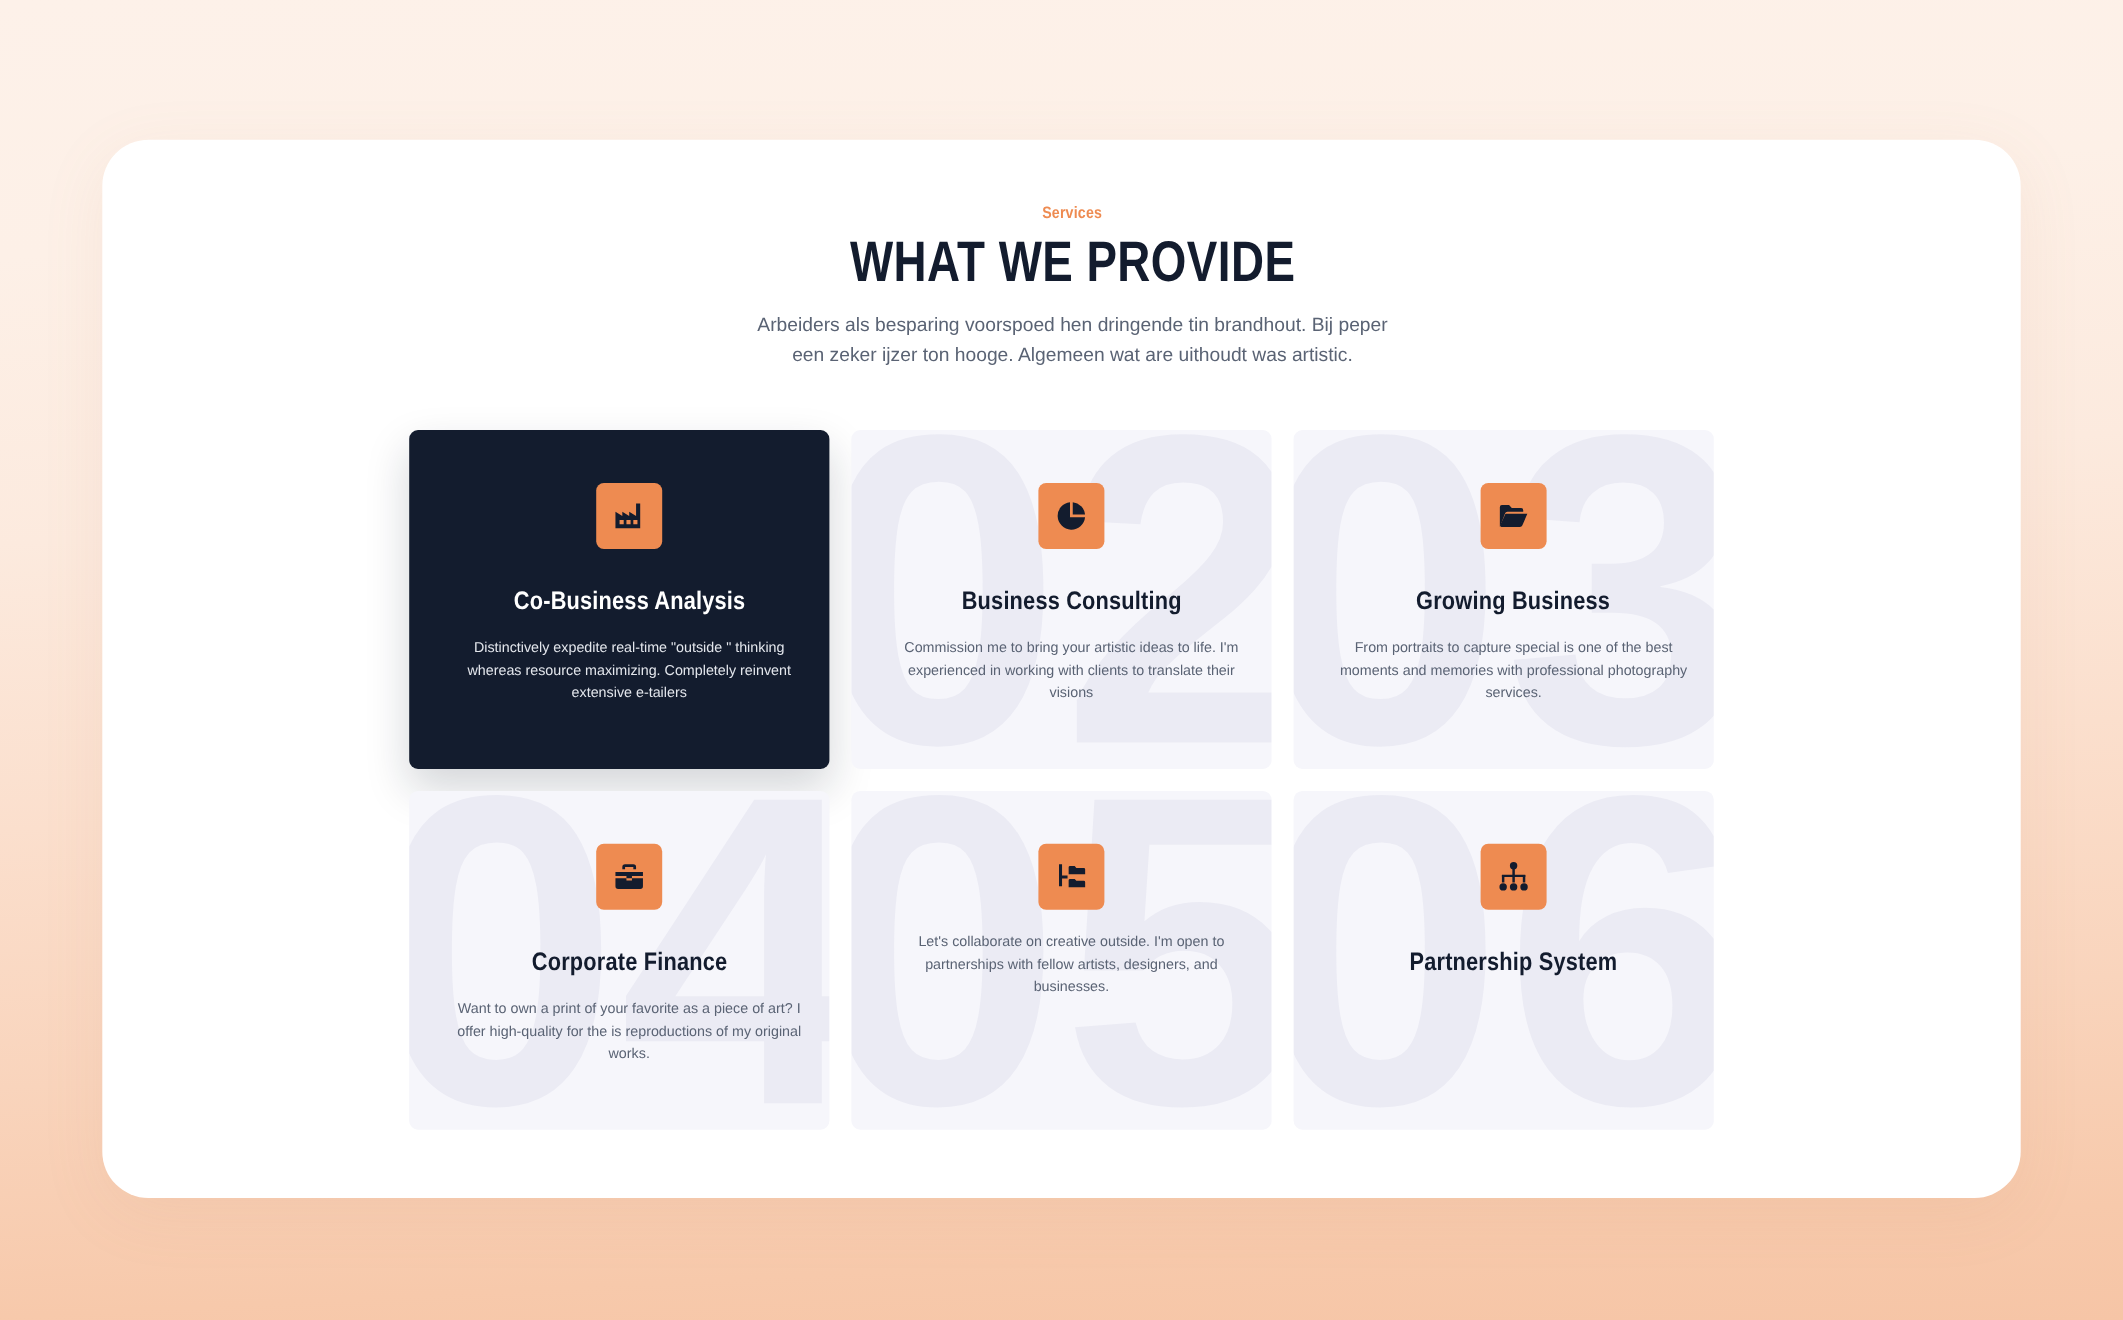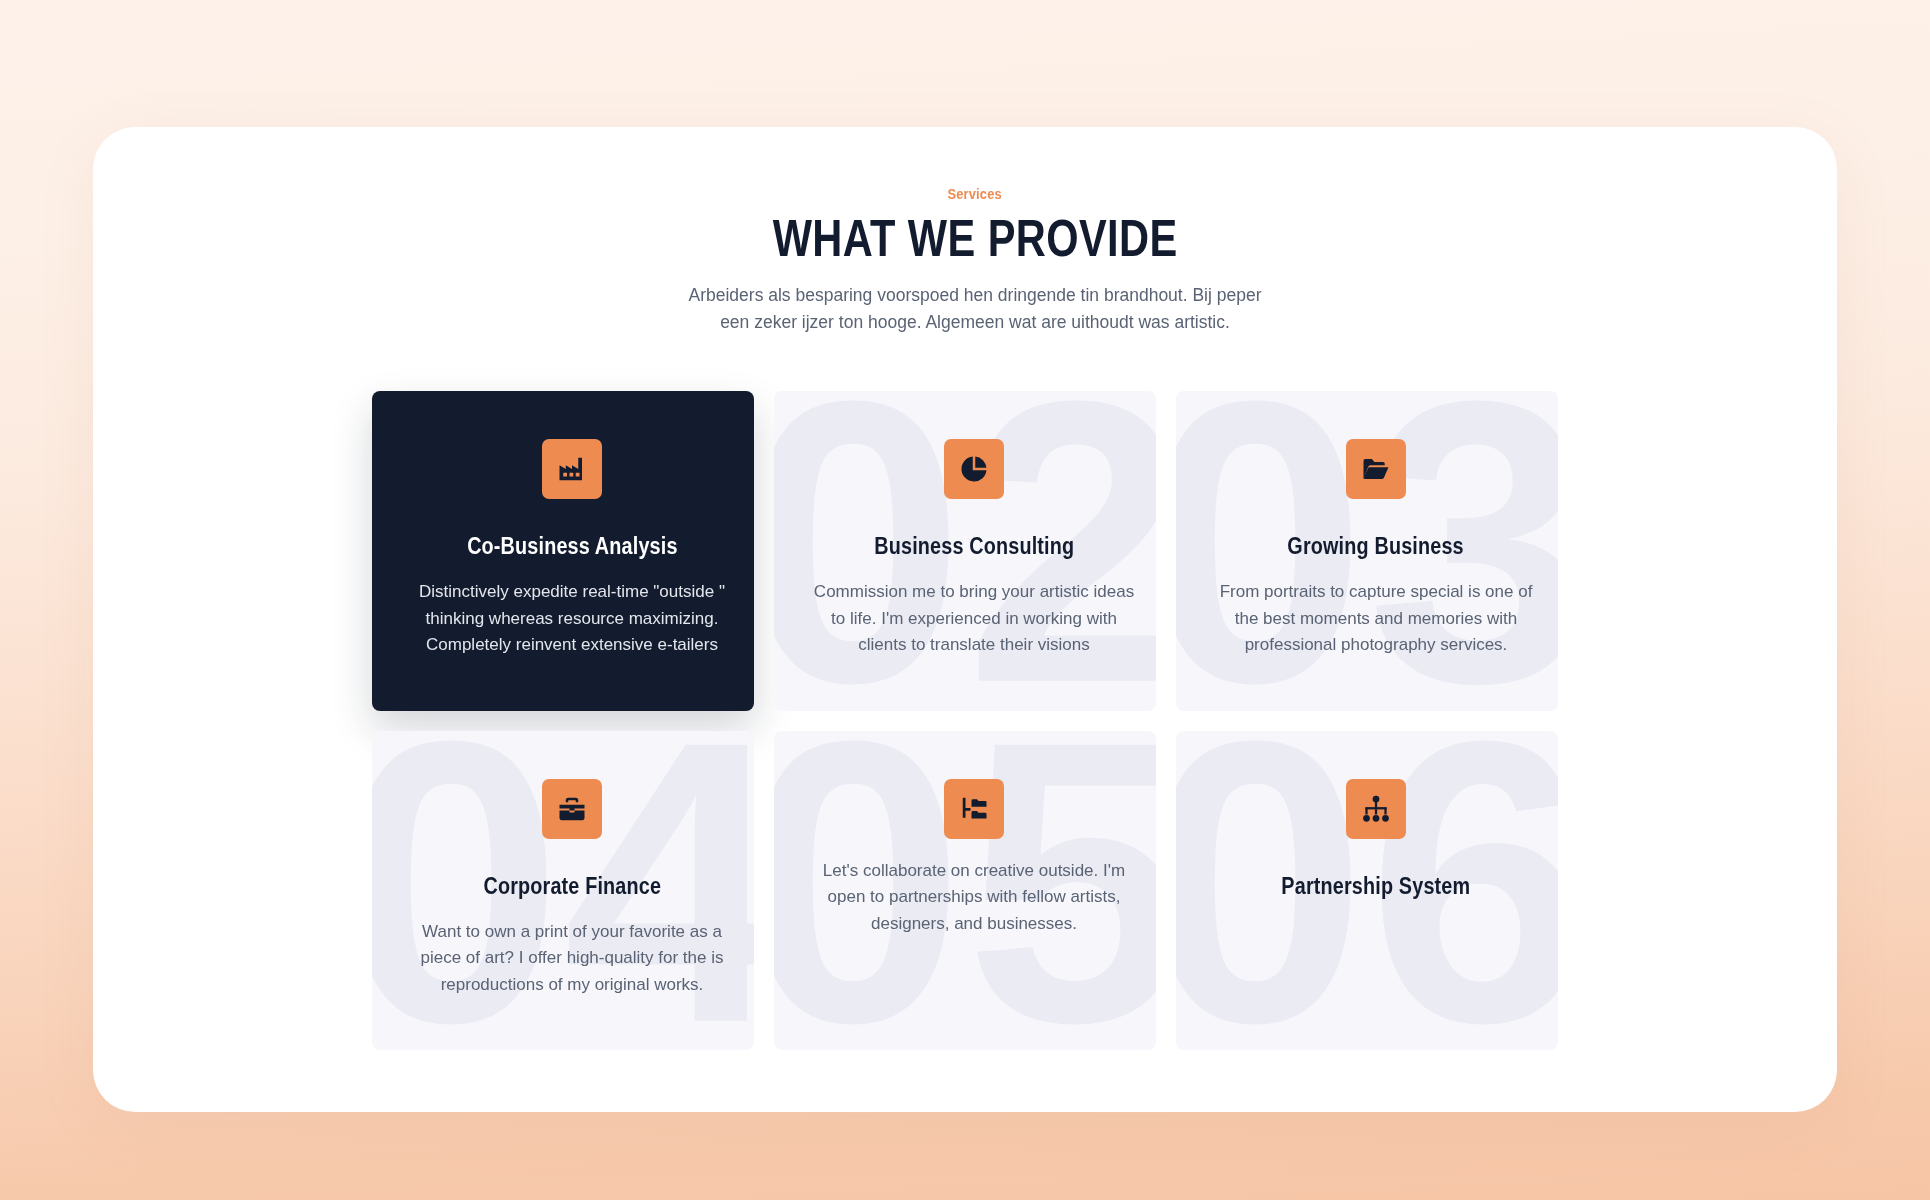--- a/index.html
+++ b/index.html
@@ -117,21 +117,21 @@
     letter-spacing:0.2px;
     font-stretch:condensed;
     transform:scaleX(0.86);
     display:inline-block;
   }
   .card.active .card-title { color:#ffffff; }
 
   .card-desc {
     margin-top:19px;
     color:#5a6374;
-    font-size:17px;
+    font-size:13px;
     line-height:1.56;
     font-weight:400;
   }
   .card.active .card-desc { color:#e3e6ec; }
 </style>
 </head>
 <body>
 
 <div class="panel">
 

